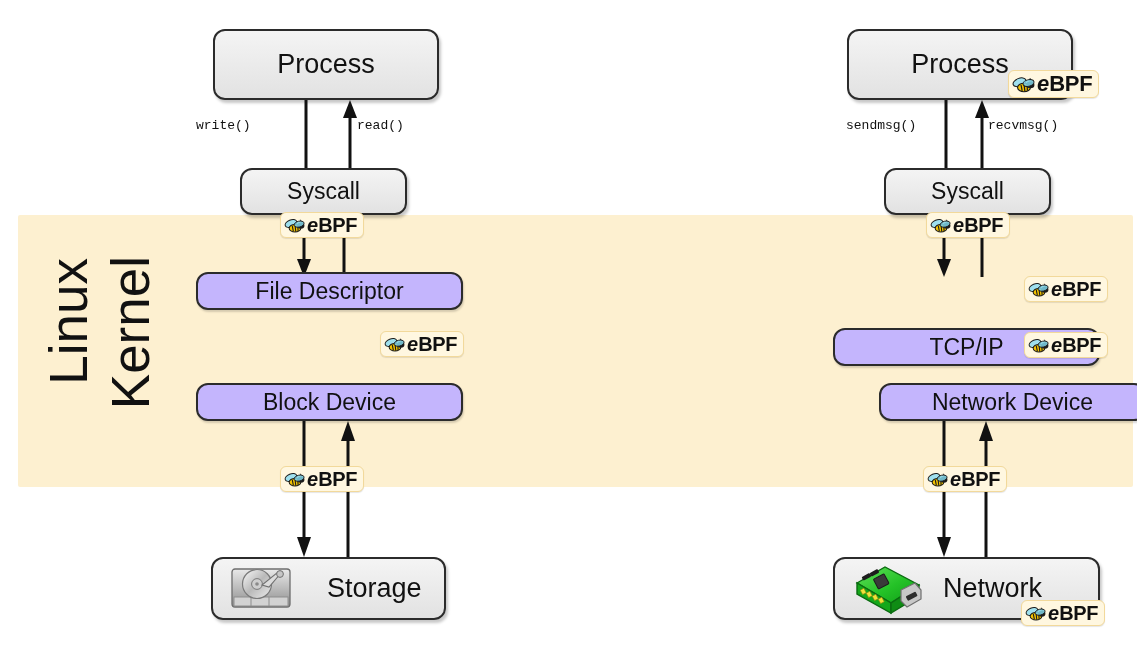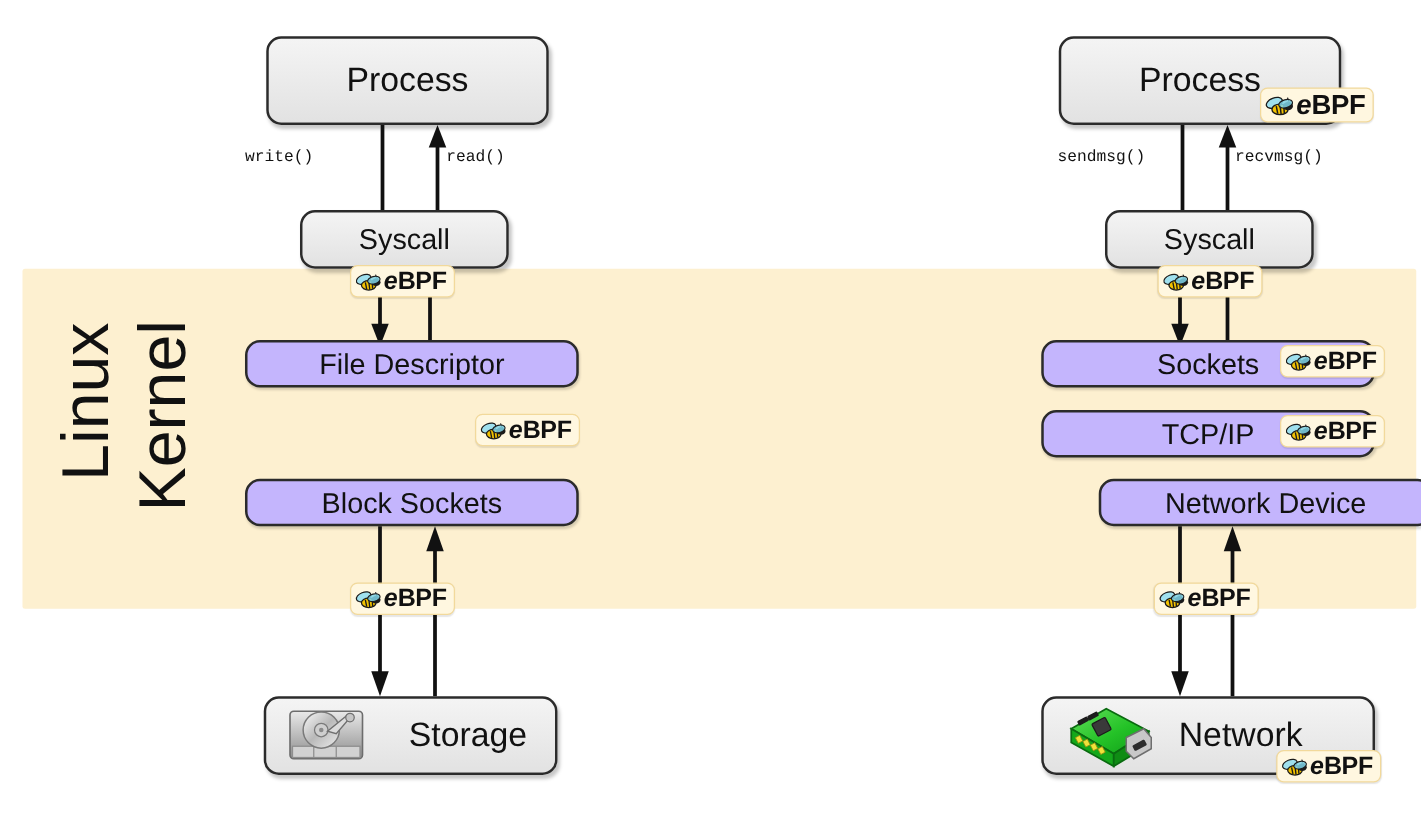--- a/index.html
+++ b/index.html
@@ -152,21 +152,21 @@
       <path d="M24 5.5 L25.5 10" stroke="#1b1b1b" stroke-width="1.3"></path>
       <ellipse cx="22" cy="12" rx="7.5" ry="4.3" fill="#7FD4E8" fill-opacity=".85" stroke="#1b1b1b" stroke-width="1.3" transform="rotate(-14 22 12)"></ellipse>
     </svg>
     <span class="txt">
       <span class="e">e</span>
         <span class="bpf">BPF</span>
     </span>
   </div>
 
   <div class="box yellow" style="left:196px;top:383px;width:267px;height:38px;">
-    <span class="box-label sm">Block Sockets</span>
+    <span class="box-label sm">Block Device</span>
   </div>
 
   <div class="arrow" style="left:294px;top:421px;">
     <svg width="20" height="136">
       <line x1="10" y1="0" x2="10" y2="120" stroke="#111" stroke-width="3"></line>
       <polygon points="10,136 3,116 17,116" fill="#111"></polygon>
     </svg>
   </div>
   <div class="arrow" style="left:338px;top:421px;">
     <svg width="20" height="136">
@@ -276,23 +276,20 @@
       <path d="M22 7 L24.5 11.5 L28.5 7.5 L26 12.5 Z" fill="#1b1b1b"></path>
       <path d="M24 5.5 L25.5 10" stroke="#1b1b1b" stroke-width="1.3"></path>
       <ellipse cx="22" cy="12" rx="7.5" ry="4.3" fill="#7FD4E8" fill-opacity=".85" stroke="#1b1b1b" stroke-width="1.3" transform="rotate(-14 22 12)"></ellipse>
     </svg>
     <span class="txt">
       <span class="e">e</span>
         <span class="bpf">BPF</span>
     </span>
   </div>
 
-  <div class="box yellow" style="left:833px;top:272px;width:267px;height:38px;">
-    <span class="box-label sm">Sockets</span>
-  </div>
   <div class="ebpf s" style="left:1024px;top:276px;">
     <svg class="bee" viewBox="0 0 32 28">
       <ellipse cx="10" cy="11" rx="9" ry="5.2" fill="#9FE0EE" stroke="#1b1b1b" stroke-width="1.4" transform="rotate(-22 10 11)"></ellipse>
       <ellipse cx="16" cy="18" rx="8.6" ry="5.6" fill="#F2C200" stroke="#1b1b1b" stroke-width="1.5"></ellipse>
       <path d="M12 14.5 L13.6 22.6 M16 13.2 L17.2 23.2 M20 14.2 L20.6 22" stroke="#1b1b1b" stroke-width="1.6" fill="none"></path>
       <ellipse cx="24.5" cy="14.5" rx="5.4" ry="4.4" fill="#1b1b1b"></ellipse>
       <path d="M22 7 L24.5 11.5 L28.5 7.5 L26 12.5 Z" fill="#1b1b1b"></path>
       <path d="M24 5.5 L25.5 10" stroke="#1b1b1b" stroke-width="1.3"></path>
       <ellipse cx="22" cy="12" rx="7.5" ry="4.3" fill="#7FD4E8" fill-opacity=".85" stroke="#1b1b1b" stroke-width="1.3" transform="rotate(-14 22 12)"></ellipse>
     </svg>

